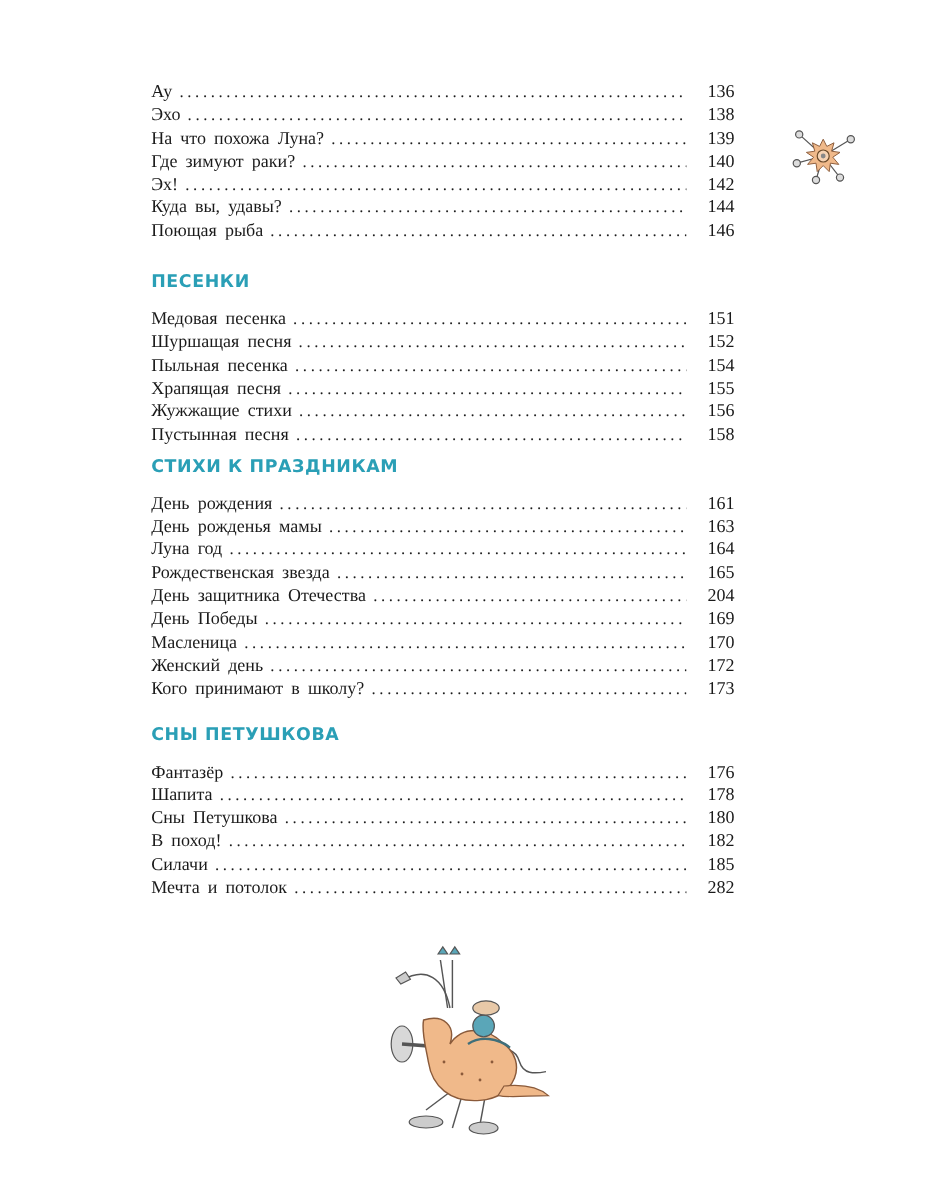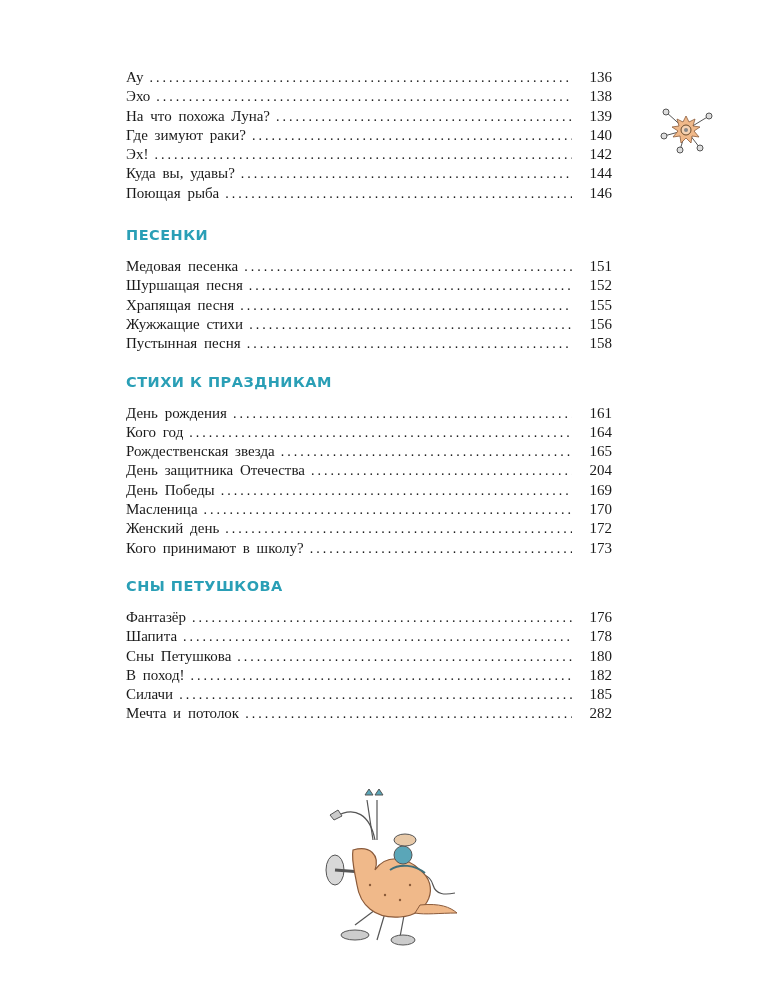--- a/index.html
+++ b/index.html
@@ -9,21 +9,21 @@
   .row { display: flex; align-items: flex-start; height: 19.3px; font-size: 15px; line-height: 19.3px; }
   .title { white-space: pre; word-spacing: 3px; }
   .dots { flex: 1; overflow: hidden; white-space: nowrap; margin: 0 10px 0 6px; letter-spacing: 4.1px; font-size: 14px; }
   .dots::before { content: ". . . . . . . . . . . . . . . . . . . . . . . . . . . . . . . . . . . . . . . . . . . . . . . . . . . . . . . . . . . . . . . . . . . . . . . . . . . . . . . . . . . . . . . . . . . . . . . . . . . . . . . . . . . . . . ."; letter-spacing: 0; word-spacing: -0.5px; }
   .page { width: 30px; text-align: right; }
   .heading { font-family: "DejaVu Sans", "Liberation Sans", sans-serif; font-weight: bold;
              color: #2a9fb6; text-align: left; font-size: 14.5px; letter-spacing: 0.5px;
              height: 20px; line-height: 20px; }
   .sect { margin-bottom: 0; }
   #h1 { margin-top: 22px; margin-bottom: 12px; }
-  #h2 { margin-top: 18px; margin-bottom: 12px; }
+  #h2 { margin-top: 6px; margin-bottom: 12px; }
   #h3 { margin-top: 18px; margin-bottom: 12px; }
   .ill-gear { position: absolute; left: 656px; top: 100px; width: 60px; height: 60px; }
   .ill-robot { position: absolute; left: 315px; top: 785px; width: 160px; height: 180px; }
 </style>
 </head>
 <body>
 
 <div class="ill-gear">
   <svg width="60" height="60" viewBox="0 0 60 60">
     <g stroke="#555" stroke-width="1" fill="none">
@@ -92,20 +92,25 @@
         <span class="title">Медовая песенка</span>
         <span class="dots"></span>
         <span class="page">151</span>
       </div>
     <div class="row">
         <span class="title">Шуршащая песня</span>
         <span class="dots"></span>
         <span class="page">152</span>
       </div>
     <div class="row">
+        <span class="title">Пыльная песенка</span>
+        <span class="dots"></span>
+        <span class="page">154</span>
+      </div>
+    <div class="row">
         <span class="title">Храпящая песня</span>
         <span class="dots"></span>
         <span class="page">155</span>
       </div>
     <div class="row">
         <span class="title">Жужжащие стихи</span>
         <span class="dots"></span>
         <span class="page">156</span>
       </div>
     <div class="row">
@@ -116,21 +121,26 @@
   </div>
 
   <div class="heading" id="h2">СТИХИ К ПРАЗДНИКАМ</div>
   <div class="sect">
     <div class="row">
         <span class="title">День рождения</span>
         <span class="dots"></span>
         <span class="page">161</span>
       </div>
     <div class="row">
-        <span class="title">Кого год</span>
+        <span class="title">День рожденья мамы</span>
+        <span class="dots"></span>
+        <span class="page">163</span>
+      </div>
+    <div class="row">
+        <span class="title">Луна год</span>
         <span class="dots"></span>
         <span class="page">164</span>
       </div>
     <div class="row">
         <span class="title">Рождественская звезда</span>
         <span class="dots"></span>
         <span class="page">165</span>
       </div>
     <div class="row">
         <span class="title">День защитника Отечества</span>

